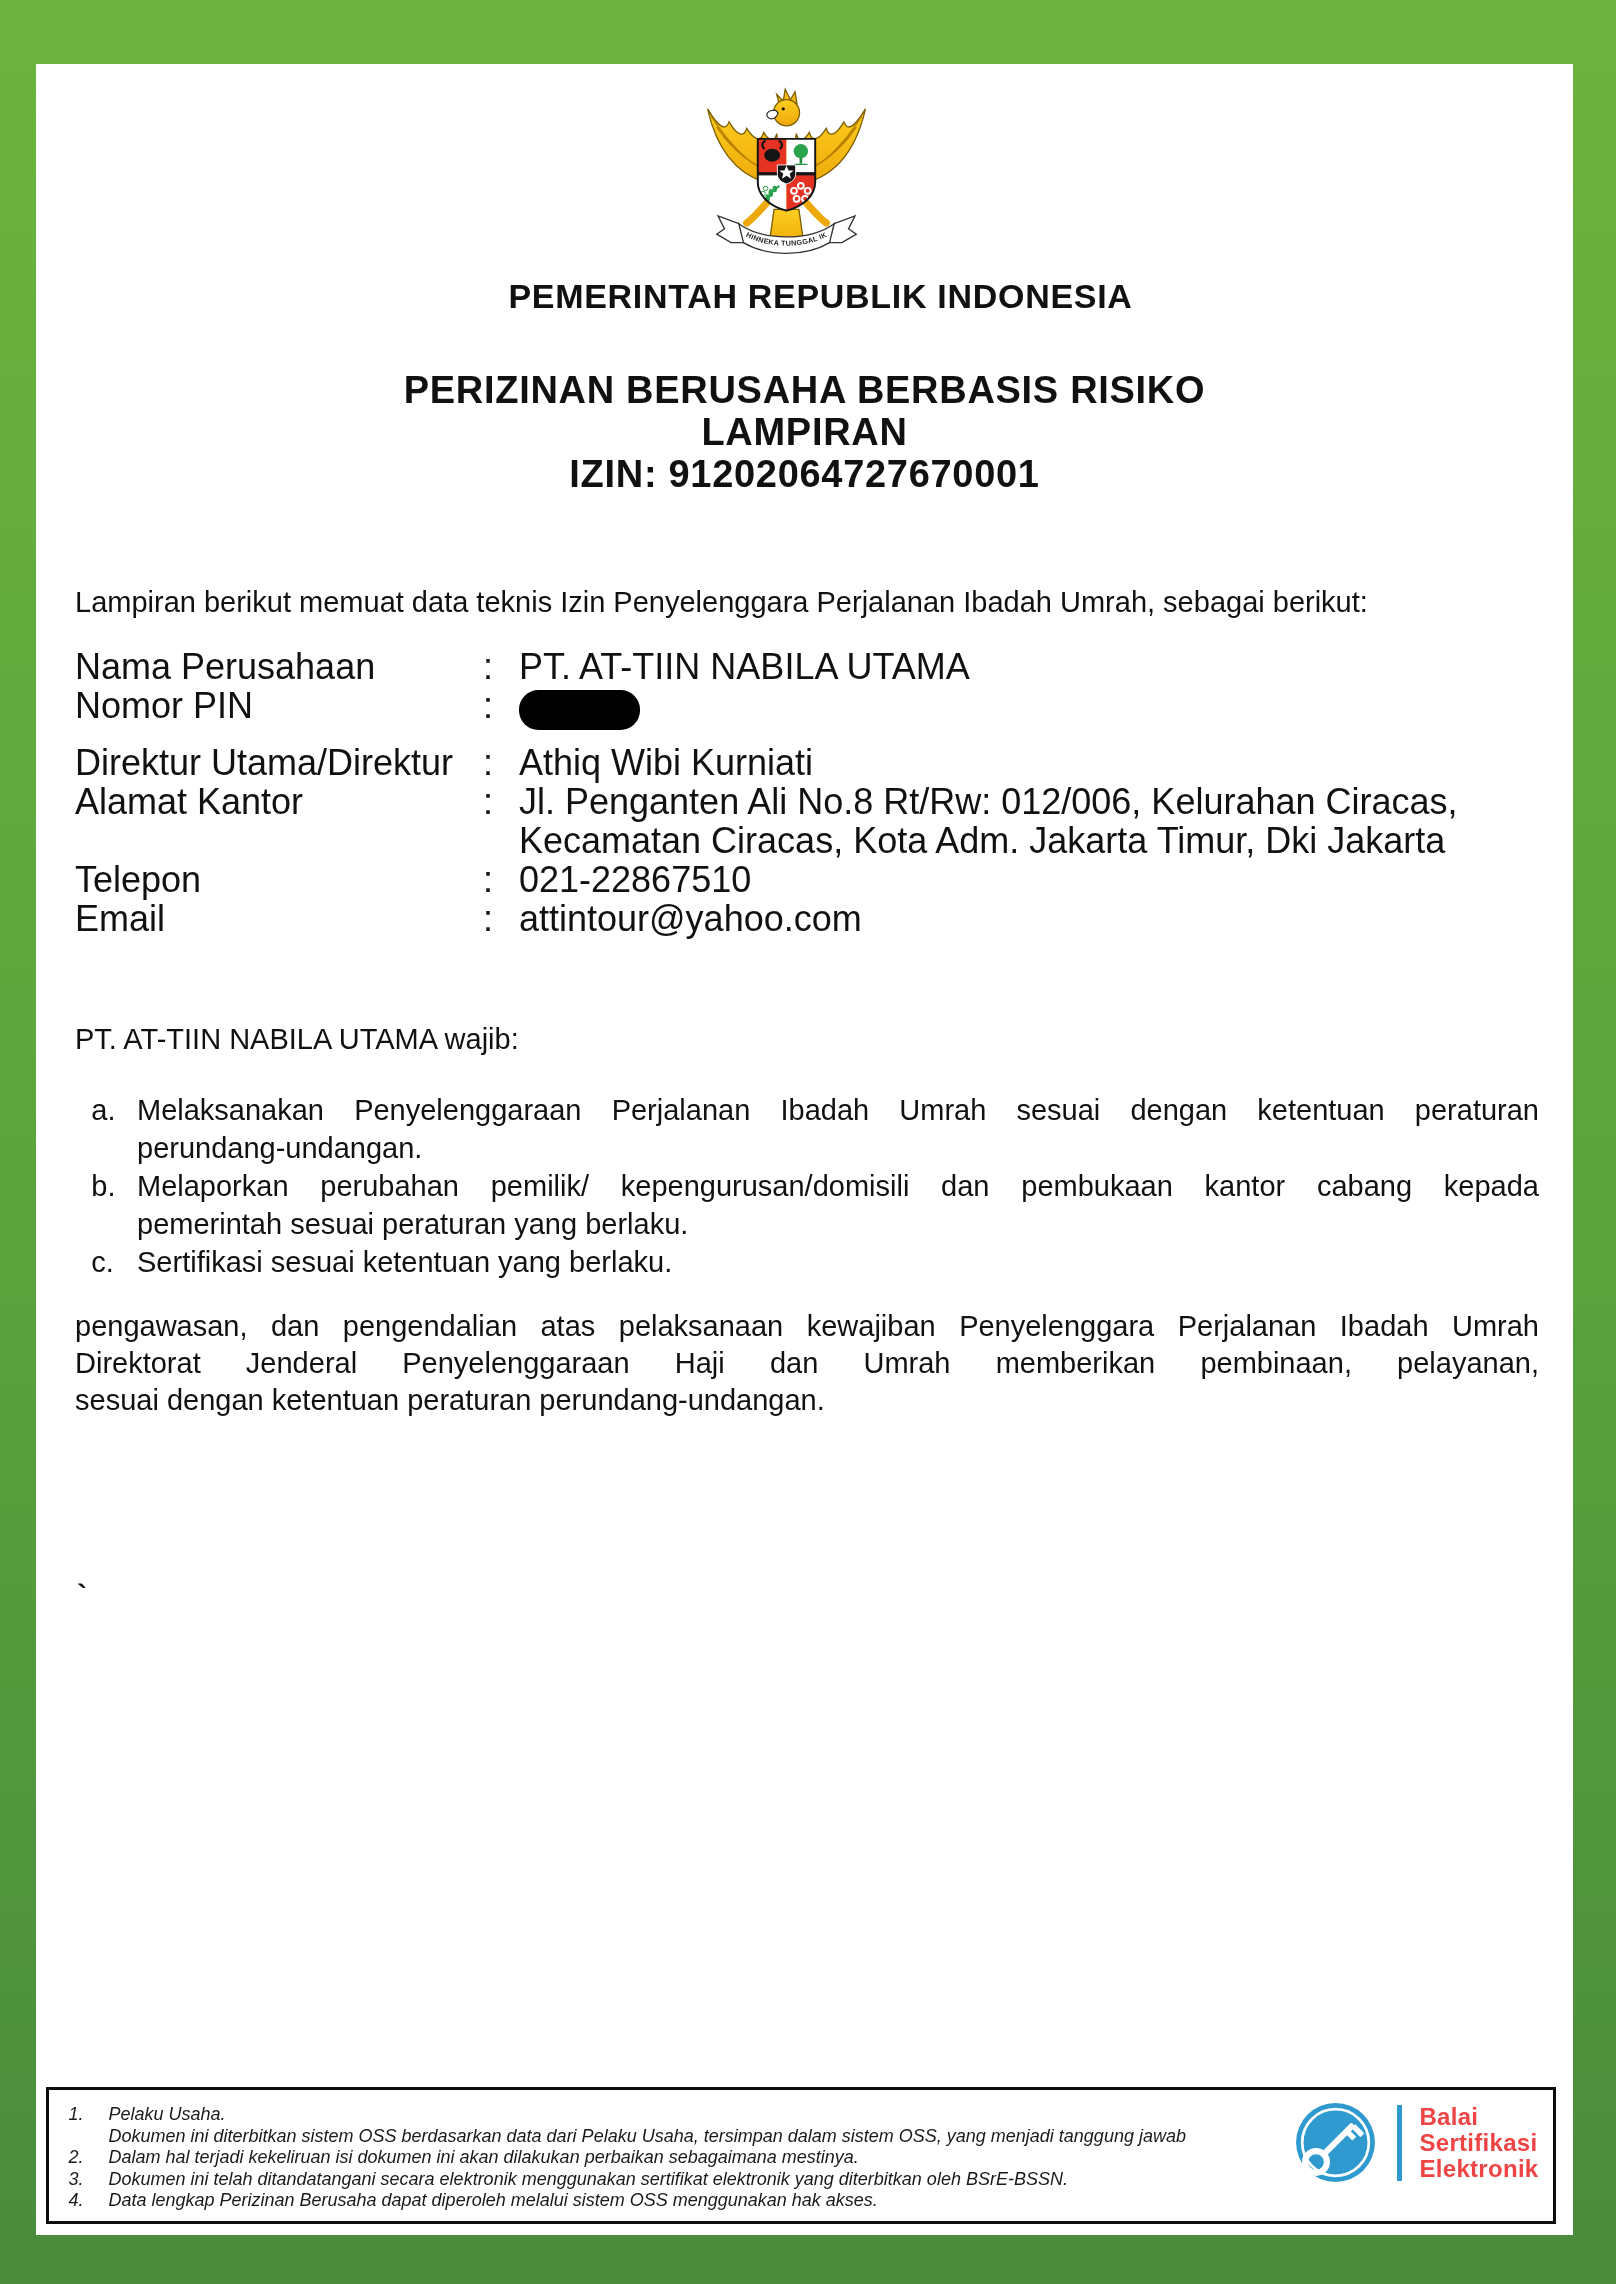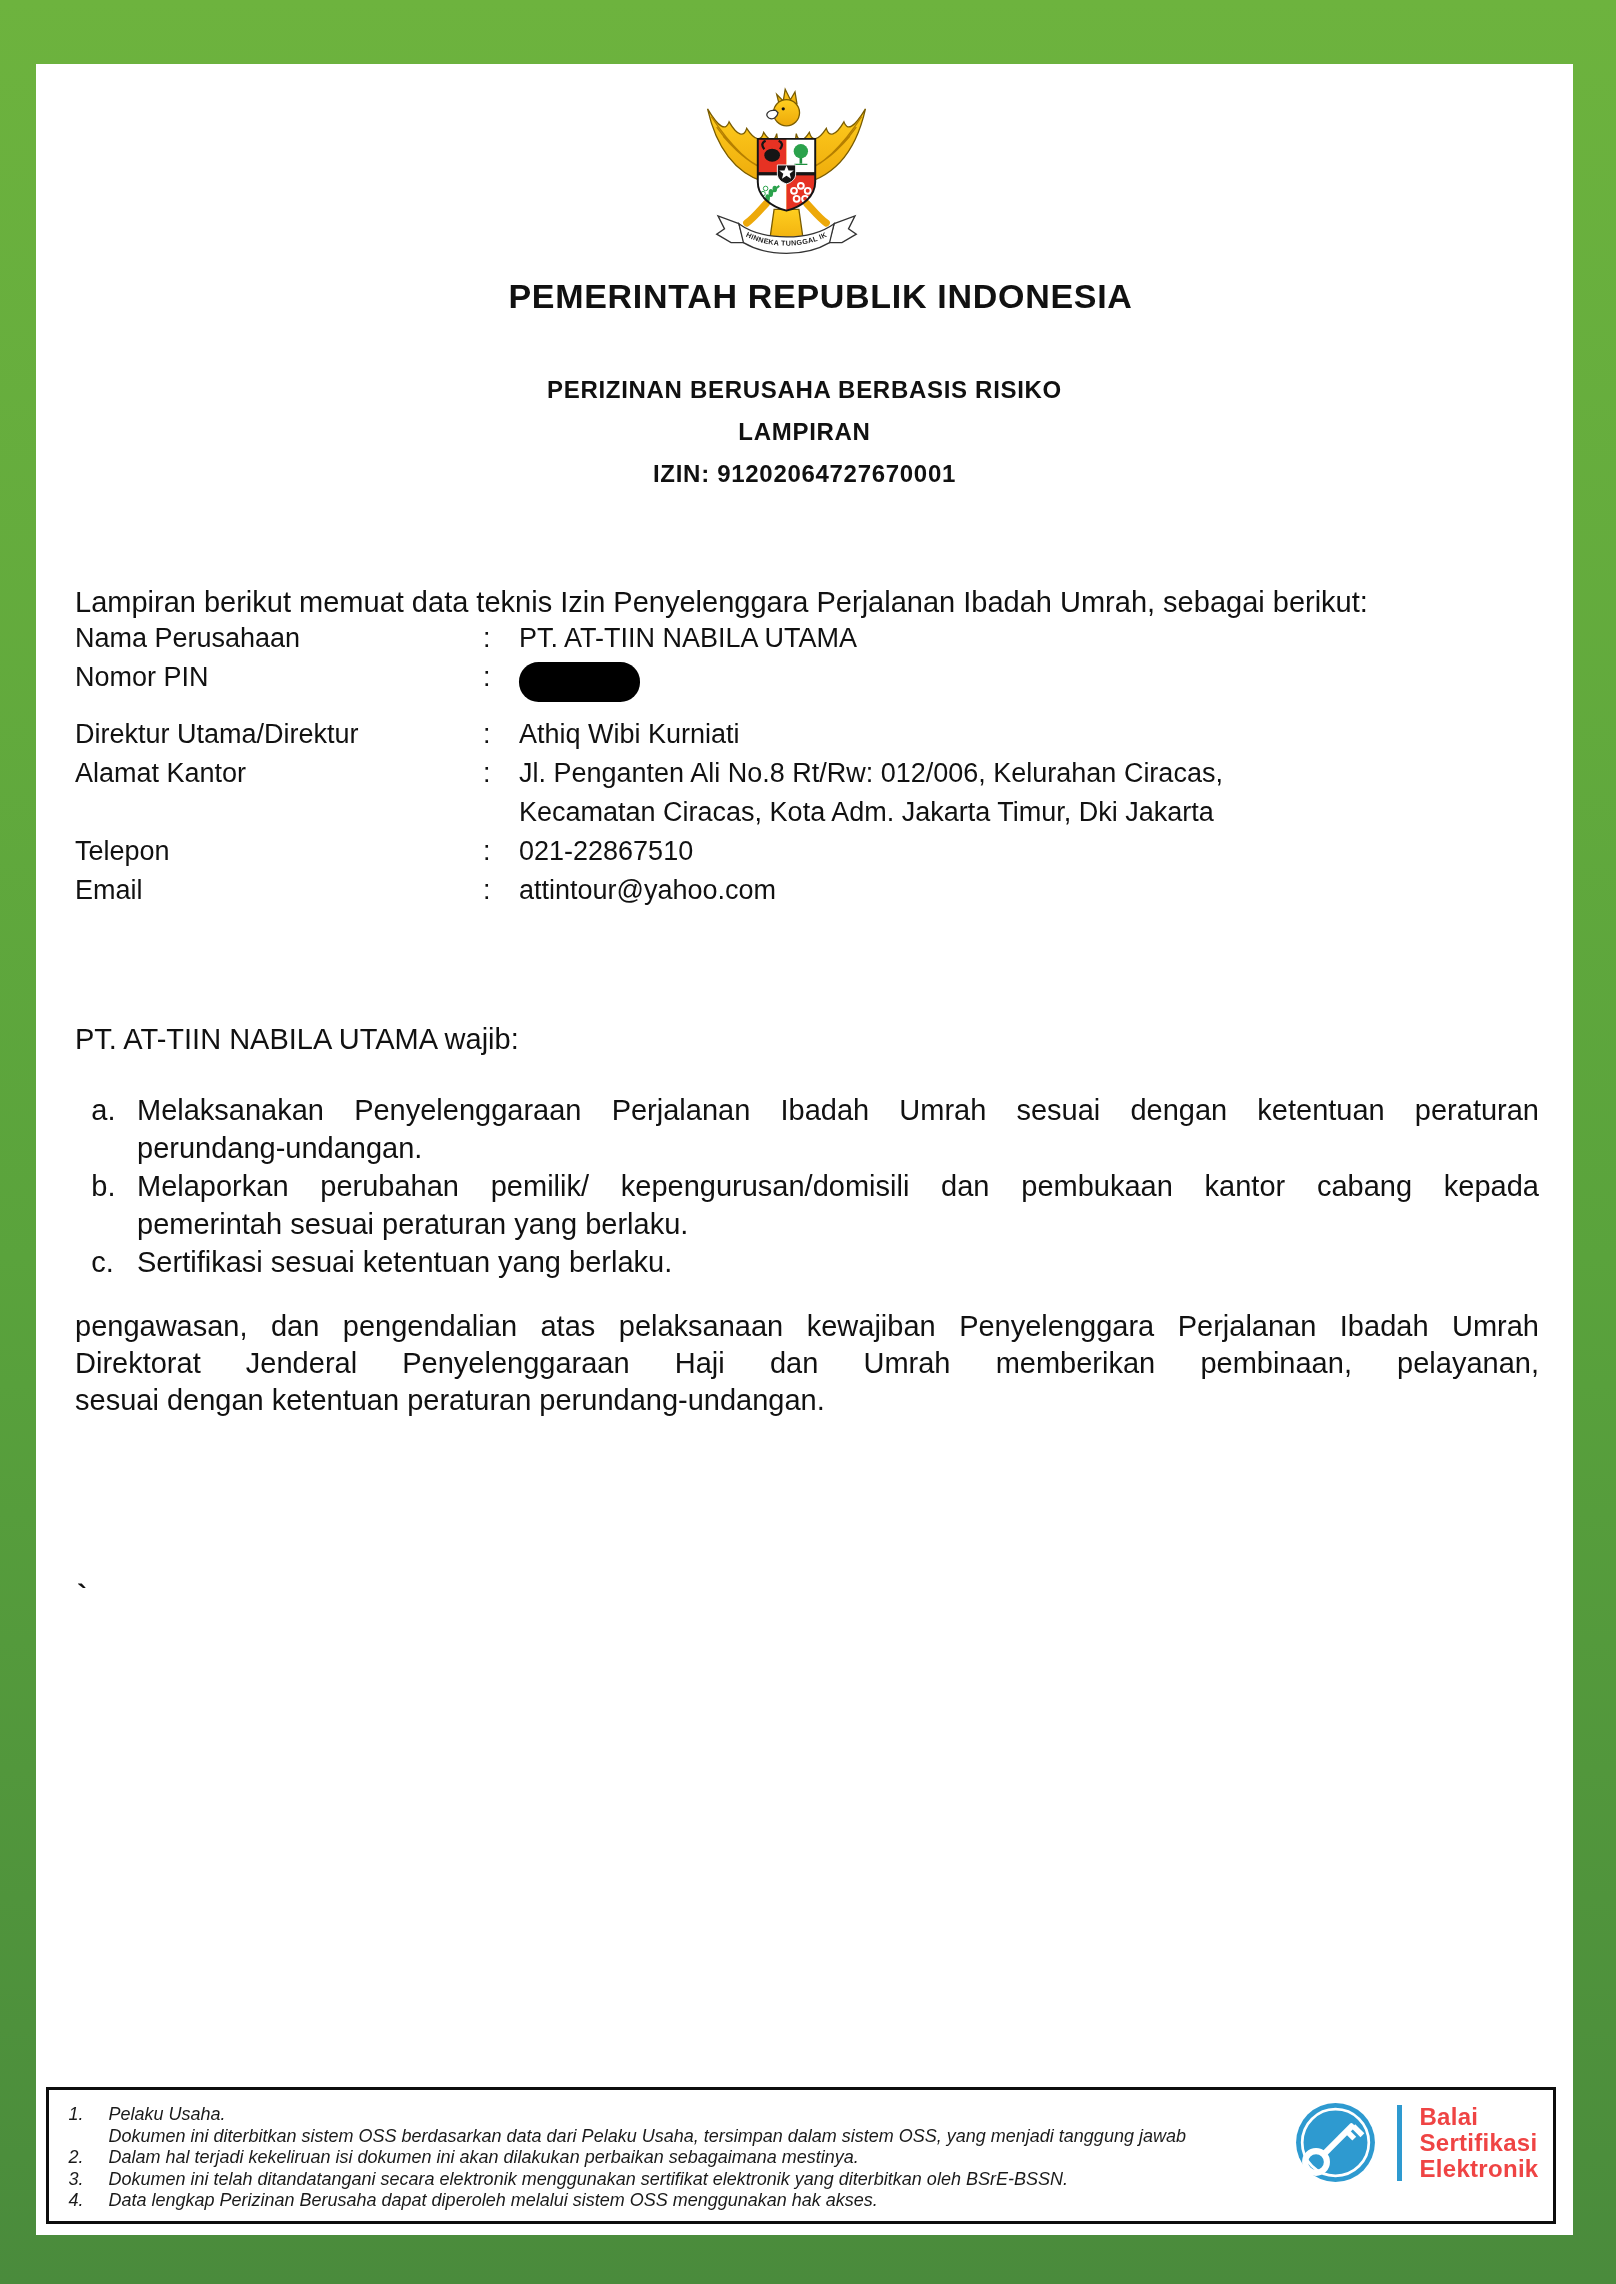--- a/index.html
+++ b/index.html
@@ -13,24 +13,24 @@
     position:absolute;left:36px;top:64px;width:1537px;height:2171px;
     background:#ffffff;
   }
   .emblem{position:absolute;left:665px;top:6.5px;width:171px;height:184px;overflow:visible;}
   .gov-title{
     position:absolute;left:16px;top:213px;width:100%;
     text-align:center;font-size:34px;font-weight:bold;letter-spacing:0.7px;
   }
   .doc-title{
     position:absolute;left:0;top:305px;width:100%;
-    text-align:center;font-size:24px;font-weight:bold;line-height:42px;letter-spacing:0.7px;
+    text-align:center;font-size:38px;font-weight:bold;line-height:42px;letter-spacing:0.7px;
   }
   .intro{position:absolute;left:39px;top:513px;width:1474px;font-size:29px;margin-top:9px;}
-  .fields{position:absolute;left:39px;top:555px;width:1474px;font-size:27px;}
+  .fields{position:absolute;left:39px;top:583px;width:1474px;font-size:36px;}
   .frow{display:flex;align-items:flex-start;}
   .frow.h60{height:39px;} .frow.h88{height:57px;} .frow.h120{height:78px;}
   .flabel{width:408px;flex:0 0 408px;}
   .fcolon{width:36px;flex:0 0 36px;text-align:left;}
   .fvalue{flex:1 1 auto;line-height:39px;}
   .frow .flabel,.frow .fcolon{line-height:39px;}
   .redact{width:121px;height:40px;background:#000;border-radius:19.6px;margin-top:3.9px;}
   .wajib{position:absolute;left:39px;top:959px;width:1474px;font-size:29px;}
   .obl{position:absolute;left:39px;top:1027px;width:1474px;font-size:29px;}
   .obrow{display:flex;}

